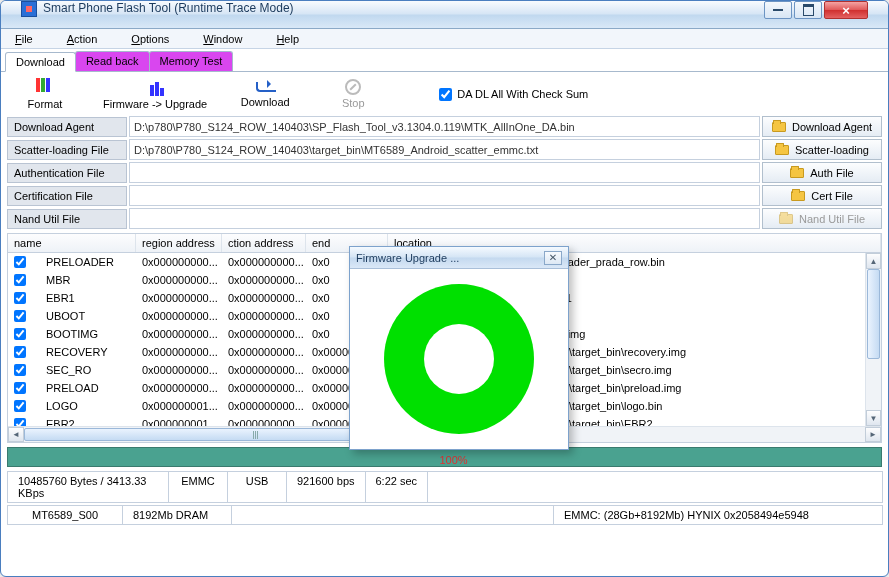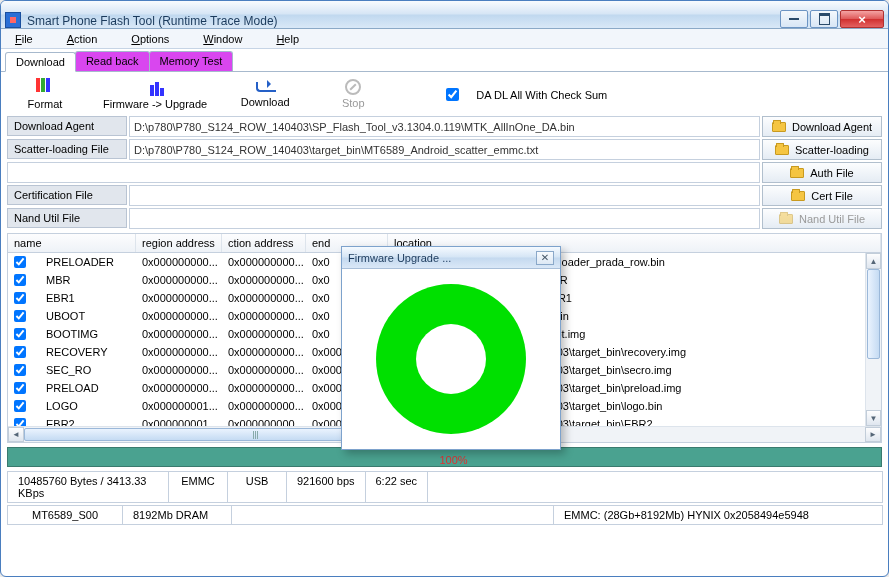--- a/index.html
+++ b/index.html
@@ -1,20 +1,20 @@
 <!DOCTYPE html>
 <html><head>
 <meta charset="utf-8">
 <style>
 * { box-sizing: border-box; margin: 0; padding: 0; font-family: "Segoe UI", Tahoma, sans-serif; font-size: 11px; }
 body { background: #fff; width: 889px; height: 577px; overflow: hidden; }
 
 
 .window { width: 889px; height: 577px; border: 1px solid #4a7ebf; border-radius: 6px; background: #fff; box-shadow: 0 0 8px rgba(0,0,0,0.3); position: relative; overflow: hidden; }
-.titlebar { height: 28px; background: linear-gradient(#f8fbfe,#d6e5f5 48%,#c0d8ef 52%,#d9e8f7); display: flex; align-items: flex-end; padding: 0 4px; border-bottom: 1px solid #8ba9c7; }
+.titlebar { height: 28px; background: linear-gradient(#f8fbfe,#d6e5f5 48%,#c0d8ef 52%,#d9e8f7); display: flex; align-items: flex-start; padding: 0 20px; border-bottom: 1px solid #8ba9c7; }
 .titlebar .app-icon { width: 16px; height: 16px; margin-right: 6px; background:#2a6fd6; border:1px solid #1a4f9e; }
 .titlebar .app-icon::after{content:"";display:block;width:6px;height:6px;background:#f66;margin:4px;}
 .titlebar .title { flex: 1; color: #1b3a5c; font-size: 12px; }
 .win-buttons { display: flex; gap: 2px; }
 .win-btn { width: 28px; height: 18px; border: 1px solid #6c94c3; background: linear-gradient(#f4f8fc,#d8e6f5); border-radius: 2px; display: flex; align-items: center; justify-content: center; font-size: 10px; color:#355; cursor:default;}
 .win-btn.close { width: 44px; background: linear-gradient(#f4a3a3,#e05b5b 48%,#d03030 52%,#e46161); border-color:#b03030; color:#fff; font-weight:bold; font-size:13px; }
 .win-btn.min::after{content:"";width:10px;height:2px;background:#2a4a6a;}
 .win-btn.max::after{content:"";width:9px;height:8px;border:1px solid #2a4a6a;border-top-width:3px;}
 
 
@@ -24,42 +24,42 @@
 
 
 .tab-row { display:flex; padding:0 4px; background:#fff; border-bottom:1px solid #a7b9cd; margin-top:2px;}
 .tab { padding:3px 10px; border:1px solid #a7b9cd; border-bottom:none; background:#d946ef; border-radius:3px 3px 0 0; margin-right:-1px; cursor:default;}
 .tab.active { background:#fff; position:relative; top:1px; border-bottom:1px solid #fff;}
 
 
 .toolbar { display:flex; align-items:center; padding:6px 14px; gap:28px;}
 .tool-btn { display:flex; flex-direction:column; align-items:center; gap:2px; min-width:60px; cursor:default;}
 .tool-icon { width:18px; height:18px; }
-.toolbar .checkbox-row { display:flex; align-items:flex-end; gap:17px; margin-left:35px;}
+.toolbar .checkbox-row { display:flex; align-items:center; gap:5px; margin-left:28px;}
 .toolbar input[type=checkbox]{width:13px;height:13px;}
 
 
 .ico-format{display:flex;gap:1px;}
 .ico-format span{width:4px;height:14px;}
 .ico-format span:nth-child(1){background:#f33;}
 .ico-format span:nth-child(2){background:#3a3;}
 .ico-format span:nth-child(3){background:#33f;}
 .ico-upgrade{display:flex;gap:1px;transform:rotate(180deg);}
 .ico-upgrade span{width:4px;height:14px;background:#33f;}
 .ico-upgrade span:nth-child(1){height:8px;}
 .ico-upgrade span:nth-child(3){height:11px;}
 .ico-download{width:18px;height:14px;position:relative;}
 .ico-download::before{content:"";position:absolute;left:0;top:2px;width:18px;height:8px;border:2px solid #2560c7;border-top:none;border-right:none;border-radius:0 0 0 4px;}
 .ico-download::after{content:"";position:absolute;right:-1px;top:0;border:4px solid transparent;border-left-color:#2560c7;}
 .ico-stop{width:16px;height:16px;border:2px solid #bbb;border-radius:50%;position:relative;}
 .ico-stop::after{content:"";position:absolute;left:2px;top:5px;width:8px;height:2px;background:#bbb;transform:rotate(-45deg);}
 
 
 .fields { padding:0 6px;}
-.field-row { display:flex; align-items:flex-start; gap:2px; margin-bottom:2px;}
+.field-row { display:flex; align-items:center; gap:2px; margin-bottom:2px;}
 .field-label { width:120px; padding:3px 6px; background:#e1e6ed; border:1px solid #b9c4d3;}
 .field-input { flex:1; height:21px; border:1px solid #c5d0de; padding:2px 4px; background:#fff; font-size:11px; color:#333;}
 .field-btn { width:120px; height:21px; border:1px solid #b1bfcd; background:linear-gradient(#fcfdfe,#e5ecf4); display:flex; align-items:center; justify-content:center; gap:6px; cursor:default;}
 .field-btn.disabled{color:#9a9a9a;}
 .folder-icon{width:14px;height:10px;background:#f5c542;border:1px solid #c89a20;border-radius:1px;position:relative;}
 .folder-icon::before{content:"";position:absolute;top:-3px;left:0;width:6px;height:3px;background:#f5c542;border:1px solid #c89a20;border-bottom:none;border-radius:1px 1px 0 0;}
 
 
 .table-wrapper{margin:4px 6px;border:1px solid #c5d0de;height:210px;display:flex;flex-direction:column;position:relative;background:#fff;}
 .table-head{display:flex;background:linear-gradient(#fdfdfe,#eef2f7);border-bottom:1px solid #c5d0de;}
@@ -84,21 +84,21 @@
 
 .progress{margin:4px 6px;height:20px;border:1px solid #3a7a6e;background:#4aa290;color:#d33;font-size:11px;display:flex;align-items:flex-end;justify-content:center;padding-left:18px;}
 
 
 .statusrow{margin:0 6px 2px;display:flex;gap:0;}
 .statusrow .cell{border:1px solid #c5d0de;padding:3px 10px;background:#fff;margin-right:-1px;min-width:60px;text-align:center;}
 .statusrow .cell.left{text-align:left;}
 .statusrow .spacer{flex:1;border:1px solid #c5d0de;margin-right:-1px;background:#fff;}
 
 
-.dialog{position:absolute;left:340px;top:245px;width:220px;border:1px solid #7da2cc;box-shadow:4px 4px 8px rgba(0,0,0,.25);background:#fff;}
+.dialog{position:absolute;left:348px;top:245px;width:220px;border:1px solid #7da2cc;box-shadow:4px 4px 8px rgba(0,0,0,.25);background:#fff;}
 .dialog-title{height:22px;background:linear-gradient(#f5faff,#d5e5f5 48%,#c4d9ef 52%,#dae8f7);display:flex;align-items:center;padding:0 6px;border-bottom:1px solid #a9bfd9;}
 .dialog-title .t{flex:1;font-size:11px;color:#1b3a5c;}
 .dialog-title .x{width:18px;height:14px;border:1px solid #8aa8c9;background:linear-gradient(#f7fafe,#dde8f4);font-size:10px;display:flex;align-items:center;justify-content:center;color:#456;cursor:default;}
 .dialog-body{height:180px;display:flex;align-items:center;justify-content:center;background:#fff;}
 .ring{width:150px;height:150px;border-radius:50%;background:#00e000;position:relative;}
 .ring::after{content:"";position:absolute;left:50%;top:50%;width:70px;height:70px;background:#fff;border-radius:50%;transform:translate(-50%,-50%);}
 </style>
 </head>
 <body>
 
@@ -170,20 +170,21 @@
     </div>
     <div class="field-row">
       <div class="field-label">Scatter-loading File</div>
       <input class="field-input" value="D:\p780\P780_S124_ROW_140403\target_bin\MT6589_Android_scatter_emmc.txt" style="">
       <div class="field-btn">
           <div class="folder-icon"></div>
           <span>Scatter-loading</span>
         </div>
     </div>
     <div class="field-row">
+      <div class="field-label">Authentication File</div>
       <input class="field-input" value="" style="">
       <div class="field-btn">
           <div class="folder-icon"></div>
           <span>Auth File</span>
         </div>
     </div>
     <div class="field-row">
       <div class="field-label">Certification File</div>
       <input class="field-input" value="" style="">
       <div class="field-btn">

